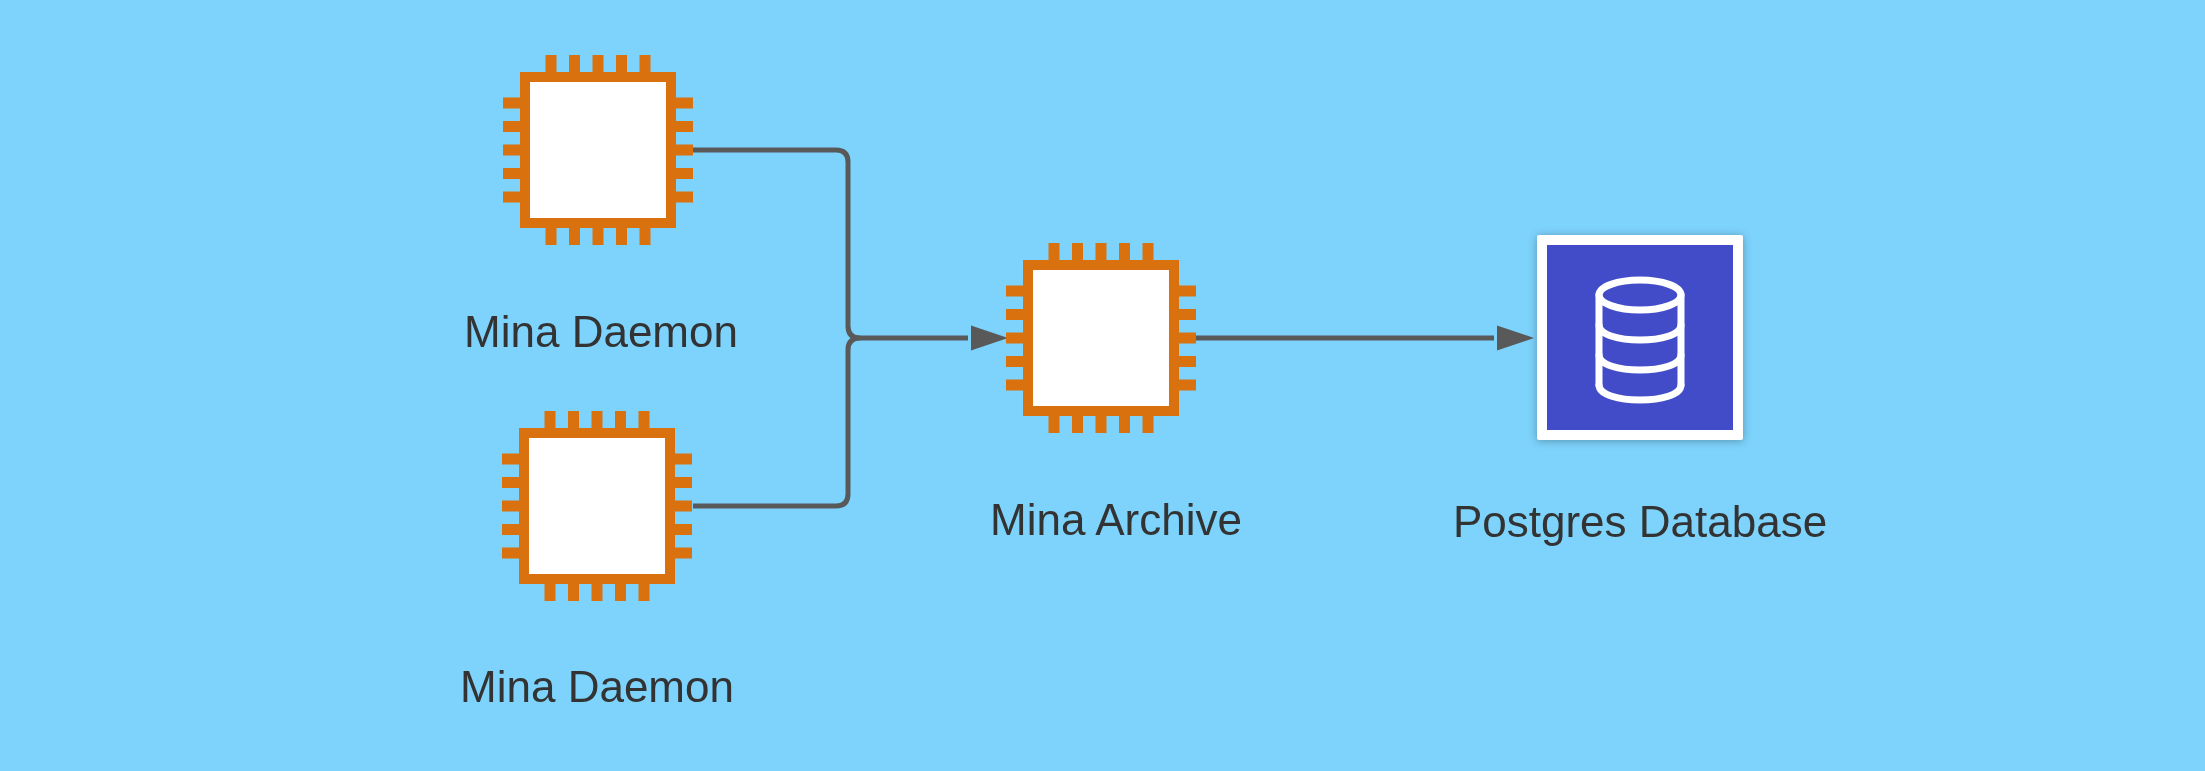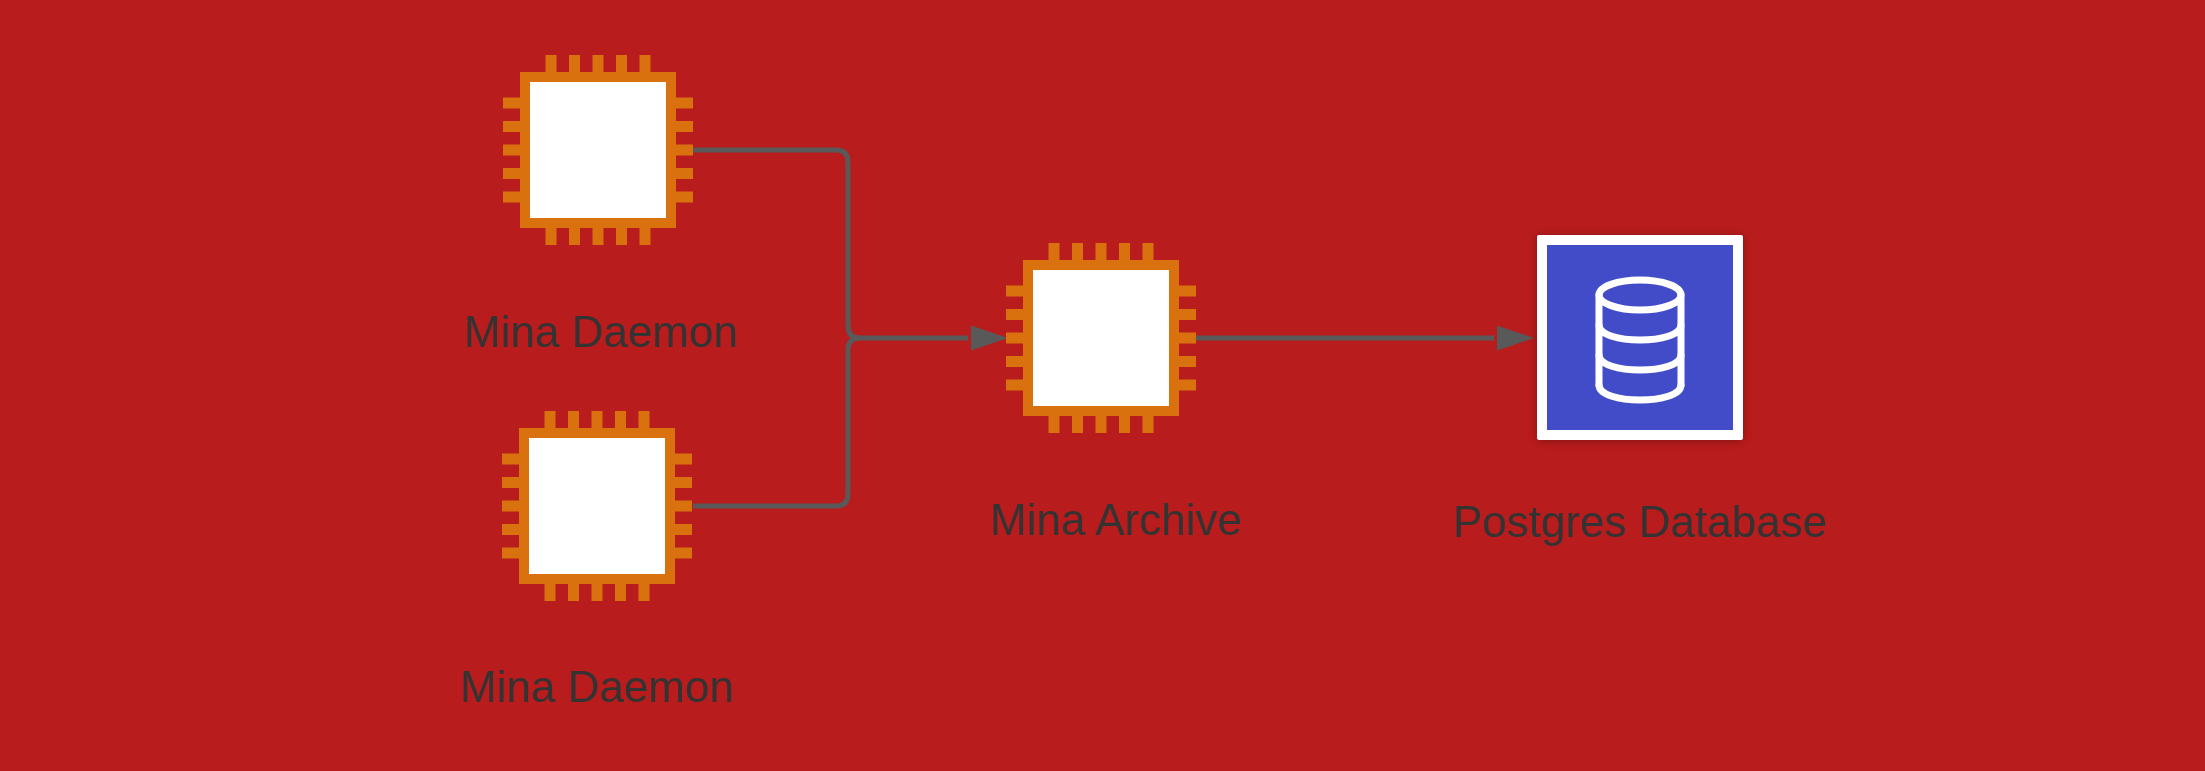--- a/index.html
+++ b/index.html
@@ -8,21 +8,21 @@
     background: #ffffff;
     width: 2205px;
     height: 771px;
     overflow: hidden;
     font-family: "Liberation Sans", sans-serif;
   }
   #canvas-wrap {
     position: relative;
     width: 2205px;
     height: 771px;
-    background: #b91c1c;
+    background: #7dd3fc;
   }
   svg text.node-label {
     fill: #333333;
     font-family: "Liberation Sans", sans-serif;
     font-size: 44px;
     text-anchor: middle;
   }
   .edge-path {
     fill: none;
     stroke: #595959;

